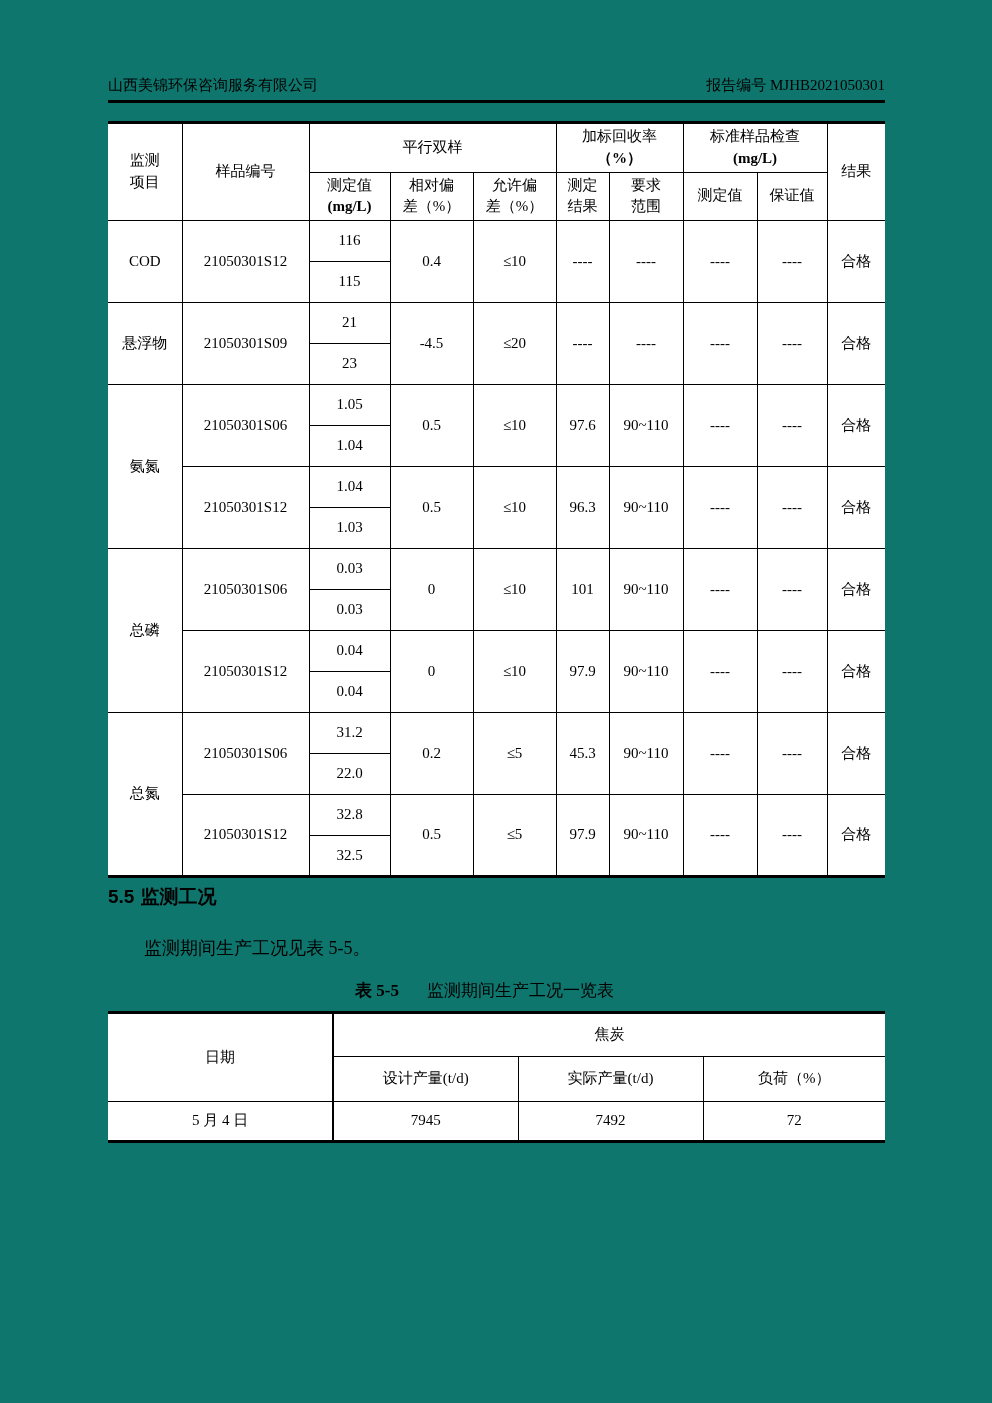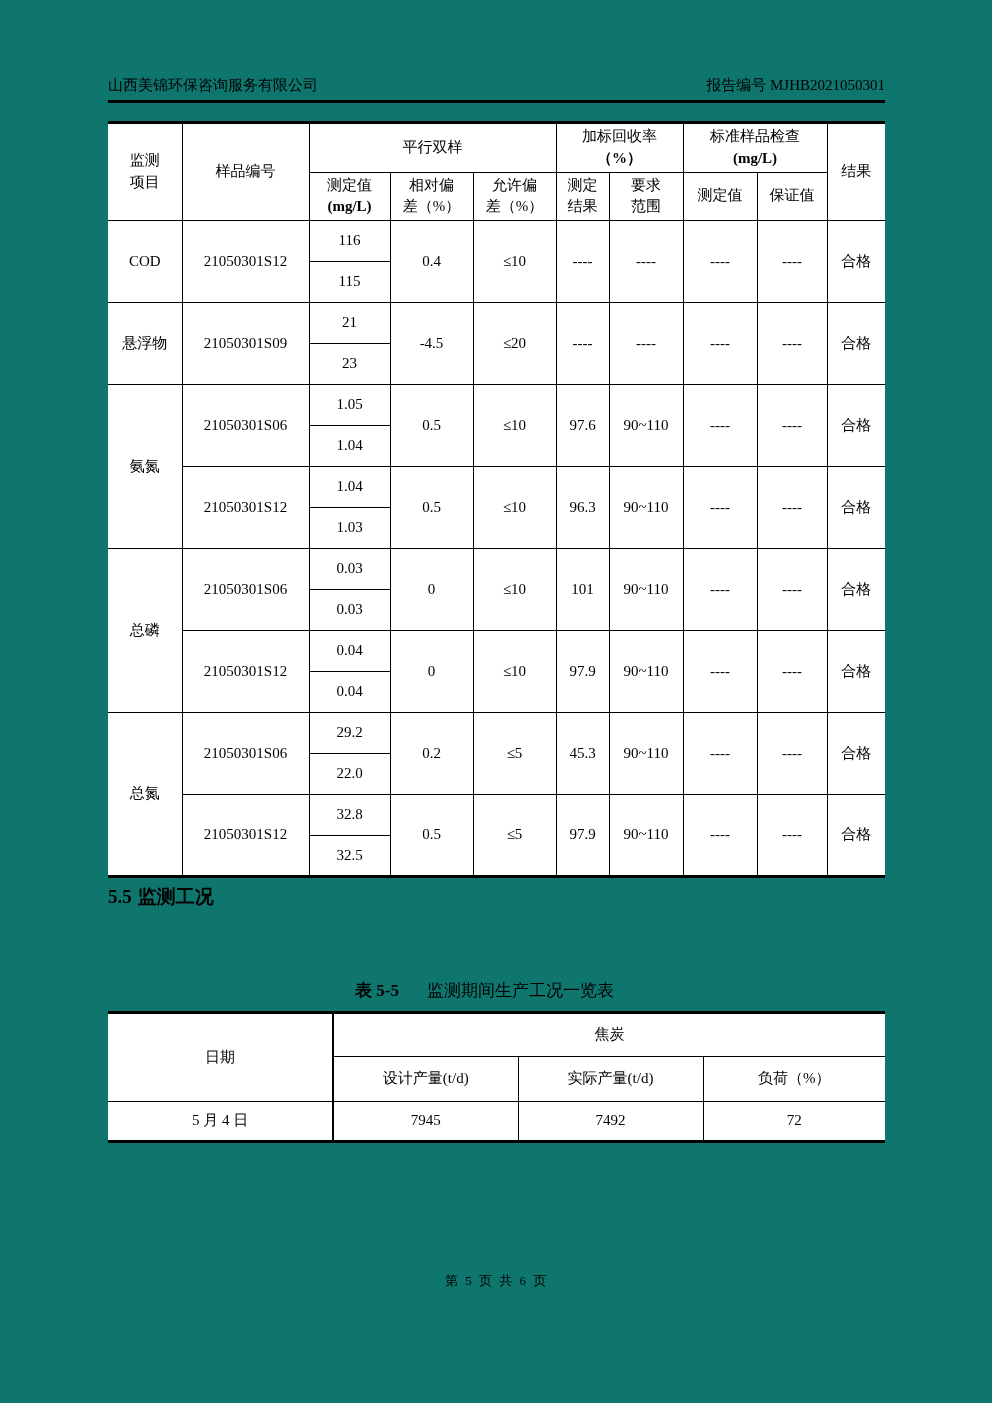--- a/index.html
+++ b/index.html
@@ -57,21 +57,21 @@
   .unit { display: block; font-weight: bold; }
 
   
   .section-heading {
     position: absolute;
     left: 108px;
     top: 884px;
     font-size: 19px;
     font-weight: bold;
   }
-  .section-heading .num { font-family: Liberation Serif, serif; margin-right: 6px; }
+  .section-heading .num { font-family: Liberation Sans, sans-serif; margin-right: 6px; }
   .body-paragraph {
     position: absolute;
     left: 108px;
     top: 936px;
     width: 777px;
     font-size: 18px;
     text-indent: 2em;
   }
   .table-caption {
     position: absolute;
@@ -245,21 +245,21 @@
         <td rowspan="2">----</td>
         <td rowspan="2" class="no-right">合格</td>
       </tr>
       <tr>
         <td>0.04</td>
       </tr>
 
       <tr>
         <td rowspan="4" class="no-left">总氮</td>
         <td rowspan="2">21050301S06</td>
-        <td>29.2</td>
+        <td>31.2</td>
         <td rowspan="2">0.2</td>
         <td rowspan="2">≤5</td>
         <td rowspan="2">45.3</td>
         <td rowspan="2">90~110</td>
         <td rowspan="2">----</td>
         <td rowspan="2">----</td>
         <td rowspan="2" class="no-right">合格</td>
       </tr>
       <tr>
         <td>22.0</td>
@@ -278,20 +278,21 @@
       <tr>
         <td>32.5</td>
       </tr>
     </tbody>
   </table>
 
   <div class="section-heading">
     <span class="num">5.5</span><span>监测工况</span>
   </div>
 
+  <div class="body-paragraph">监测期间生产工况见表 5-5。</div>
 
   <div class="table-caption">
     <span class="cap-num">表 5-5</span><span>监测期间生产工况一览表</span>
   </div>
 
   <table class="prod-table">
     <colgroup>
       <col style="width:225px">
         <col style="width:185px">
         <col style="width:185px">
@@ -311,15 +312,14 @@
     <tbody>
       <tr class="r3">
         <td class="no-left thick-right">5 月 4 日</td>
         <td>7945</td>
         <td>7492</td>
         <td class="no-right">72</td>
       </tr>
     </tbody>
   </table>
 
-  <div class="doc-footer">第 5 页 共 6 页</div>
 
 </div>
 
 </body></html>

